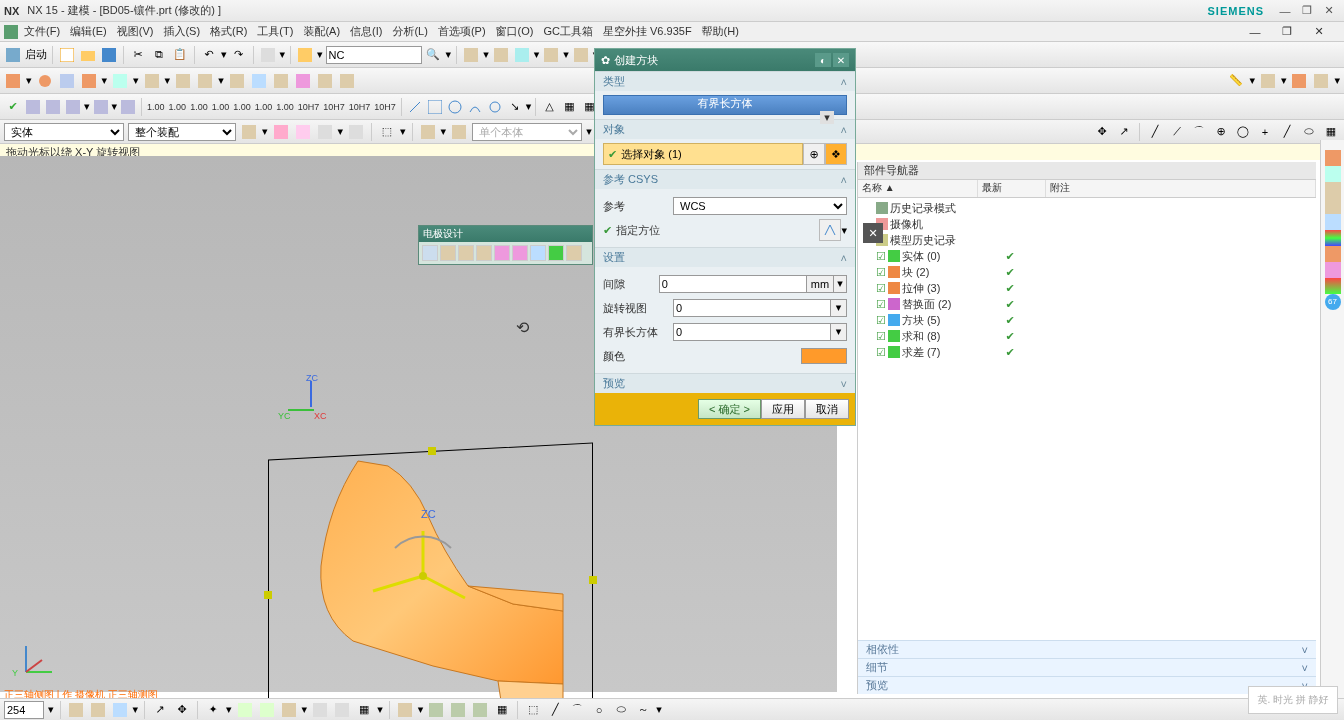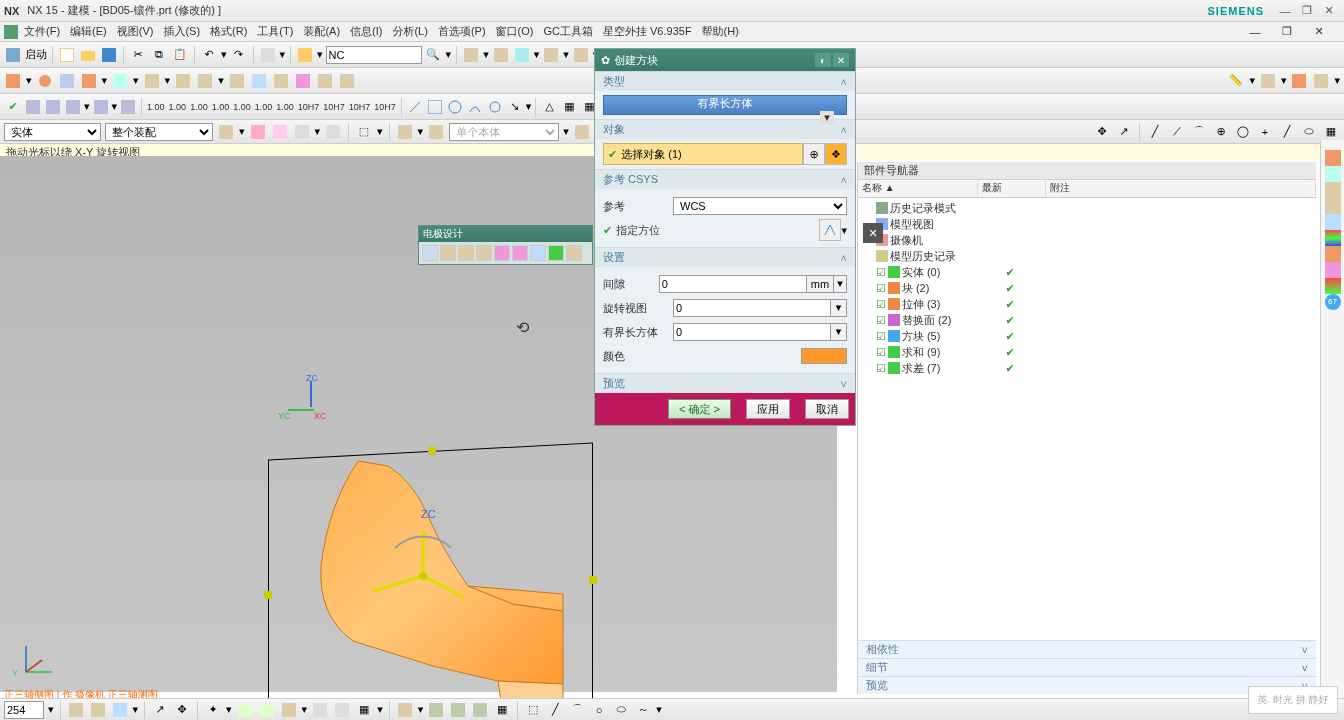--- a/index.html
+++ b/index.html
@@ -43,21 +43,21 @@
 .obj-sel .chk { color:#3a9a3a; margin-right:4px; }
 .obj-btn { width:22px; height:22px; border:1px solid #bbb; background:#f0f0f0; display:flex; align-items:center; justify-content:center; cursor:pointer; }
 .sel-btn { background:#ffb030; }
 .row { display:flex; align-items:center; height:22px; margin:2px 0; }
 .row .lbl { width:70px; color:#333; }
 .row .chk { color:#3a9a3a; margin-right:4px; }
 .row select, .row input { flex:1; height:18px; border:1px solid #999; background:#fff; font-size:11px; padding:0 2px; }
 .row .unit { width:34px; text-align:center; border:1px solid #999; border-left:0; height:18px; line-height:16px; background:#f0f0f0; }
 .row .drp { width:16px; border:1px solid #999; border-left:0; height:18px; background:#f0f0f0; text-align:center; line-height:14px; }
 .color-sw { width:46px; height:16px; background:#ff9a2a; border:1px solid #999; margin-left:auto; }
-.dlg-btns { display:flex; justify-content:flex-end; gap:15px; padding:6px; background:#be185d; }
+.dlg-btns { display:flex; justify-content:flex-end; gap:0; padding:6px; background:#eab308; }
 .dlg-btns button { height:20px; padding:0 10px; border:1px solid #999; background:linear-gradient(#fff,#e5e5e5); cursor:pointer; font-size:11px; }
 .dlg-btns .ok { border:1px solid #6a9a6a; background:linear-gradient(#e5ffe5,#c5e5c5); color:#2a6a2a; }
 
 
 .mini-tb { position:absolute; top:225px; left:418px; width:175px; background:#d5e5dd; border:1px solid #5a8a7a; z-index:5; }
 .mini-tb .hd { height:16px; background:linear-gradient(#4a8a7a,#3a7a6a); color:#fff; padding:1px 4px; font-size:10px; }
 .mini-tb .bd { display:flex; padding:3px; gap:2px; flex-wrap:wrap; }
 .mini-tb .mb { width:16px; height:16px; background:#f0f0f0; border:1px solid #ccc; }
 
 
@@ -373,21 +373,21 @@
   <span>▾</span>
   <div class="sep"></div>
   <div class="tbtn">△</div>
   <div class="tbtn">▦</div>
   <div class="tbtn">▦</div>
   <div class="tbtn" style="font-size:8px">ABC</div>
   <span>▾</span>
 </div>
 
 <div class="filterbar">
-  <select class="combo" style="width:97px"><option>实体</option></select>
+  <select class="combo" style="width:120px"><option>实体</option></select>
   <select class="combo" style="width:108px"><option>整个装配</option></select>
   <div class="tbtn">
       <svg class="ico">
         <rect width="14" height="14" fill="#dca"></rect>
       </svg>
     </div>
   <span>▾</span>
   <div class="tbtn">
       <svg class="ico">
         <rect width="14" height="14" fill="#fac"></rect>
@@ -623,29 +623,20 @@
           <span style="width:12px;display:inline-block"></span>
           <span class="ico" style="background:#8a8"></span>
           <span>历史记录模式</span>
         </div>
         <div class="c2"></div>
       </div>
       <div class="tree-row">
         <div class="name">
           <span class="ind" style="width:0px"></span>
           <span style="width:12px;display:inline-block"></span>
-          <span class="ico" style="background:#8af"></span>
-          <span>模型视图</span>
-        </div>
-        <div class="c2"></div>
-      </div>
-      <div class="tree-row">
-        <div class="name">
-          <span class="ind" style="width:0px"></span>
-          <span style="width:12px;display:inline-block"></span>
           <span class="ico" style="background:#e99"></span>
           <span>摄像机</span>
         </div>
         <div class="c2"></div>
       </div>
       <div class="tree-row">
         <div class="name">
           <span class="ind" style="width:0px"></span>
           <span style="width:12px;display:inline-block"></span>
           <span class="ico" style="background:#cc8"></span>
@@ -696,21 +687,21 @@
           <span class="ico" style="background:#4ae"></span>
           <span>方块 (5)</span>
         </div>
         <div class="c2">✔</div>
       </div>
       <div class="tree-row">
         <div class="name">
           <span class="ind" style="width:14px"></span>
           <span style="color:#3a9a3a">☑</span>
           <span class="ico" style="background:#4c4"></span>
-          <span>求和 (9)</span>
+          <span>求和 (8)</span>
         </div>
         <div class="c2">✔</div>
       </div>
       <div class="tree-row">
         <div class="name">
           <span class="ind" style="width:14px"></span>
           <span style="color:#3a9a3a">☑</span>
           <span class="ico" style="background:#4c4"></span>
           <span>求差 (7)</span>
         </div>

